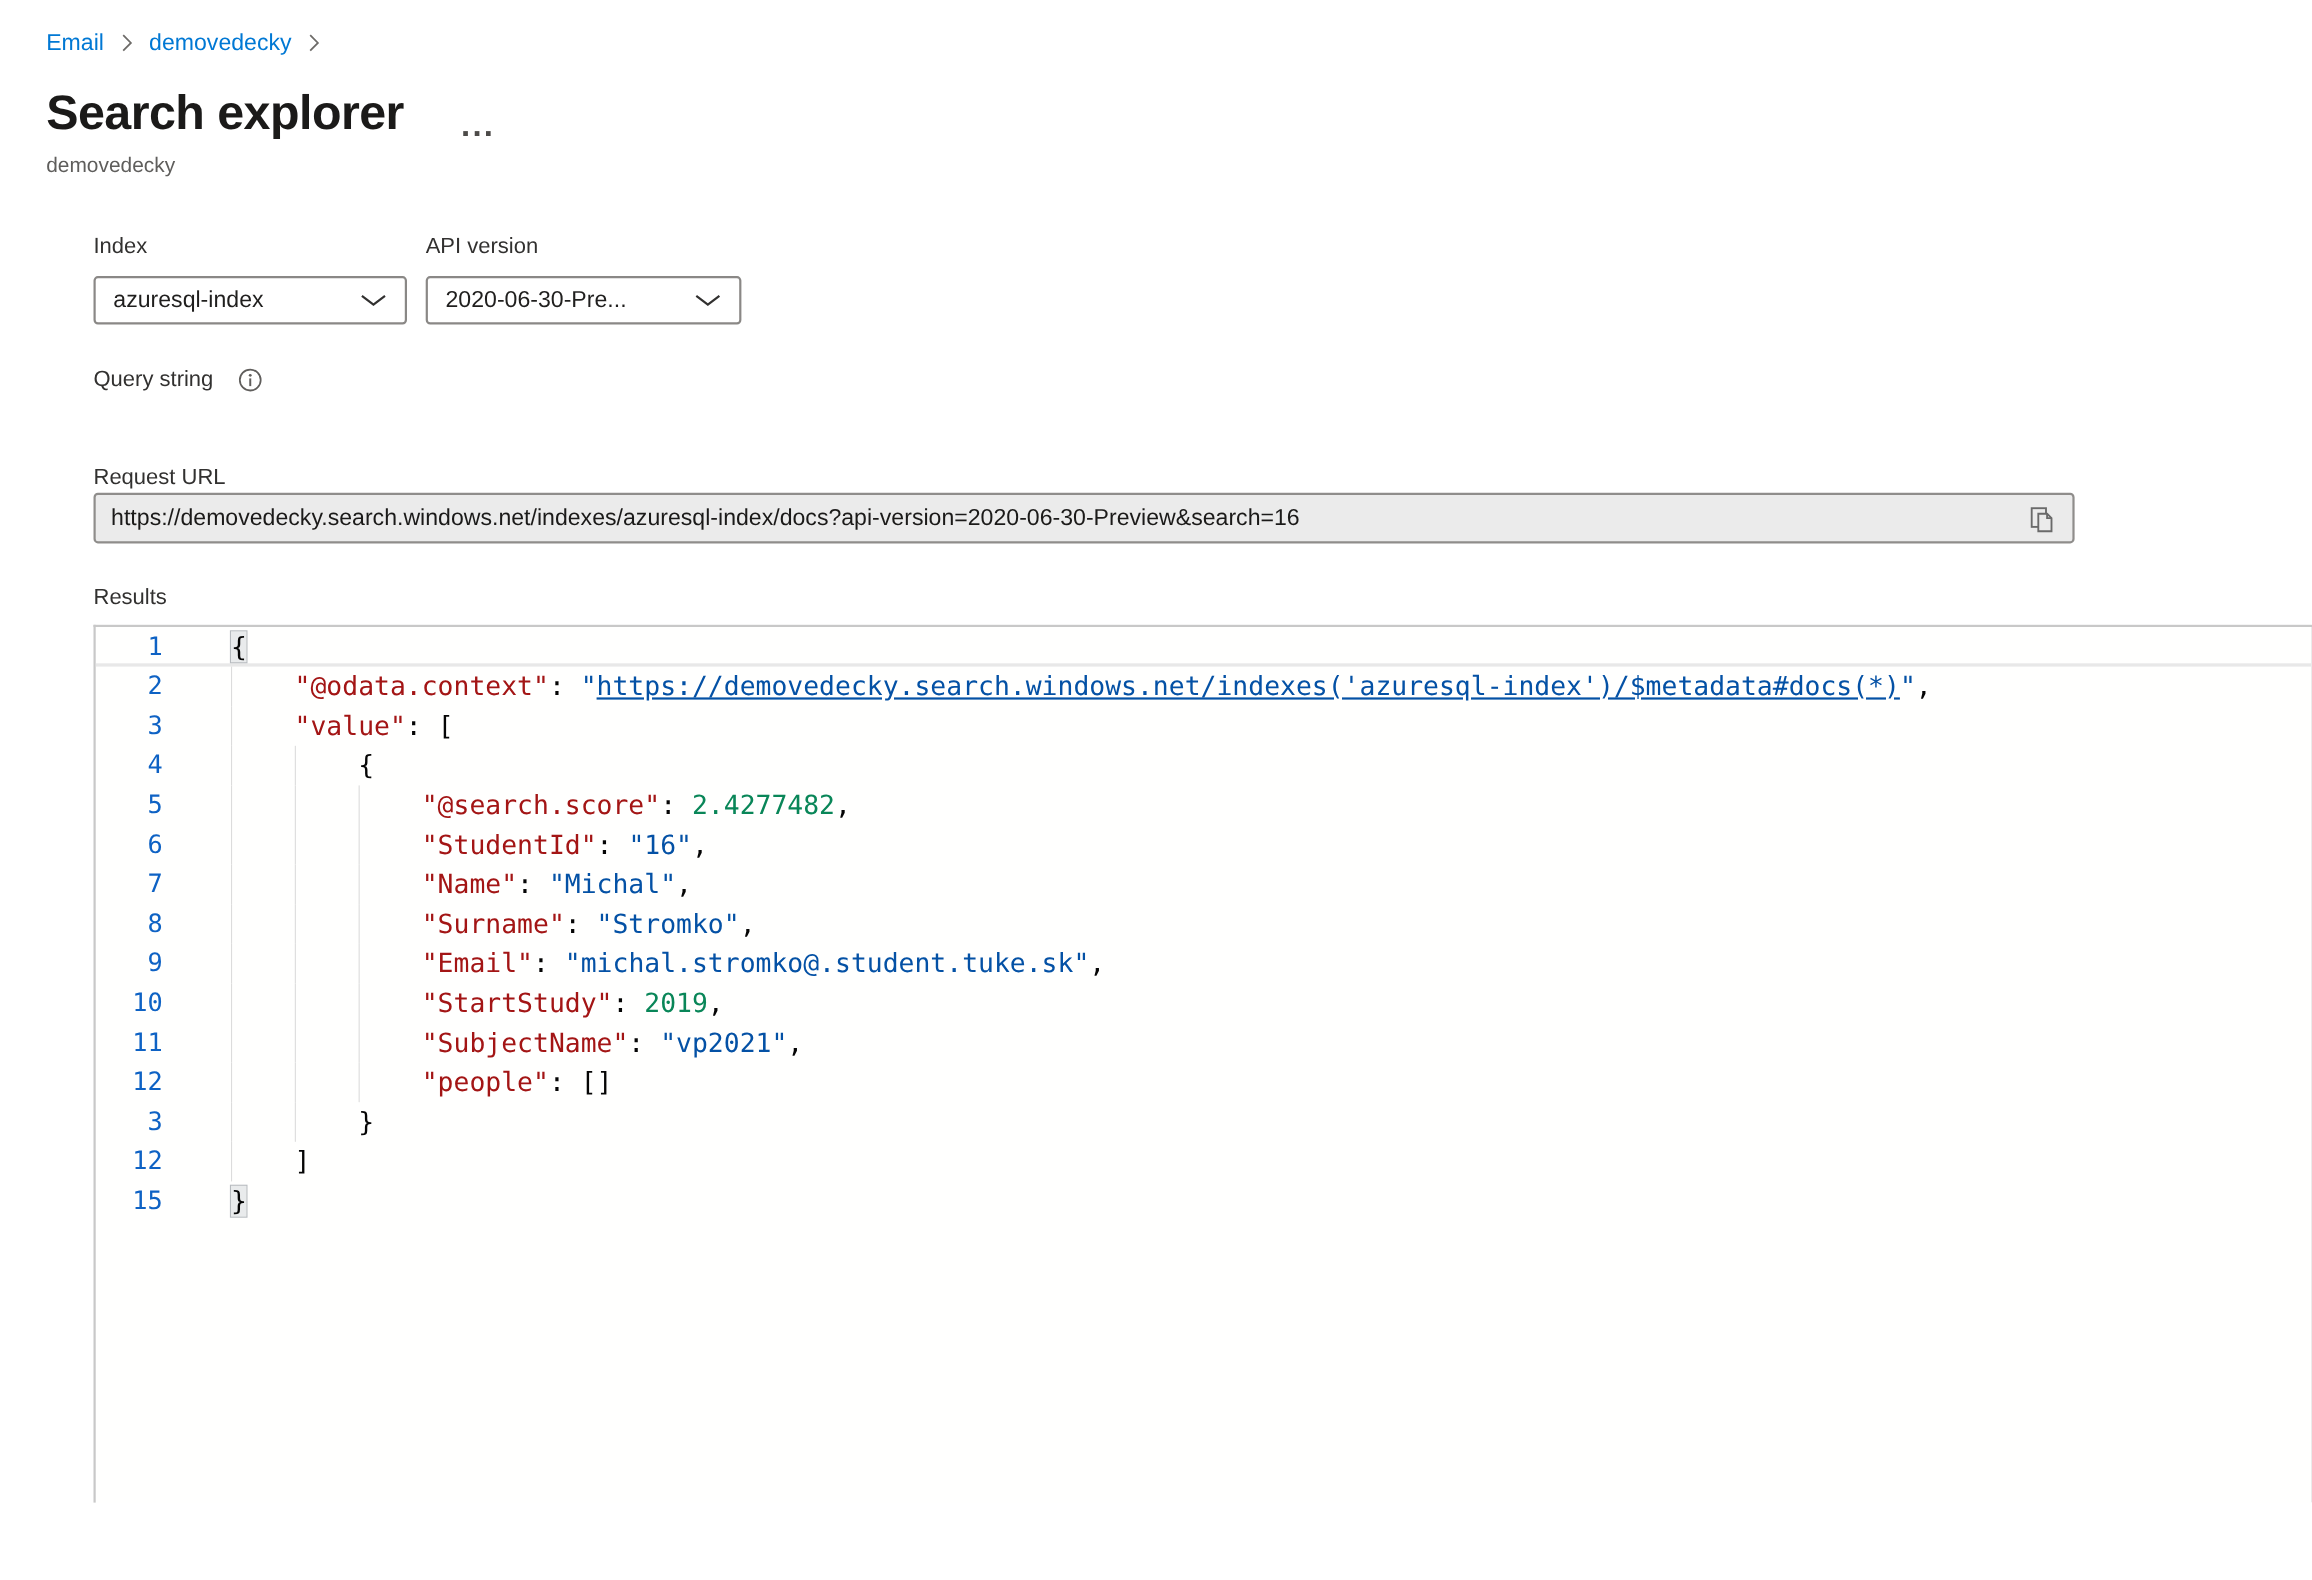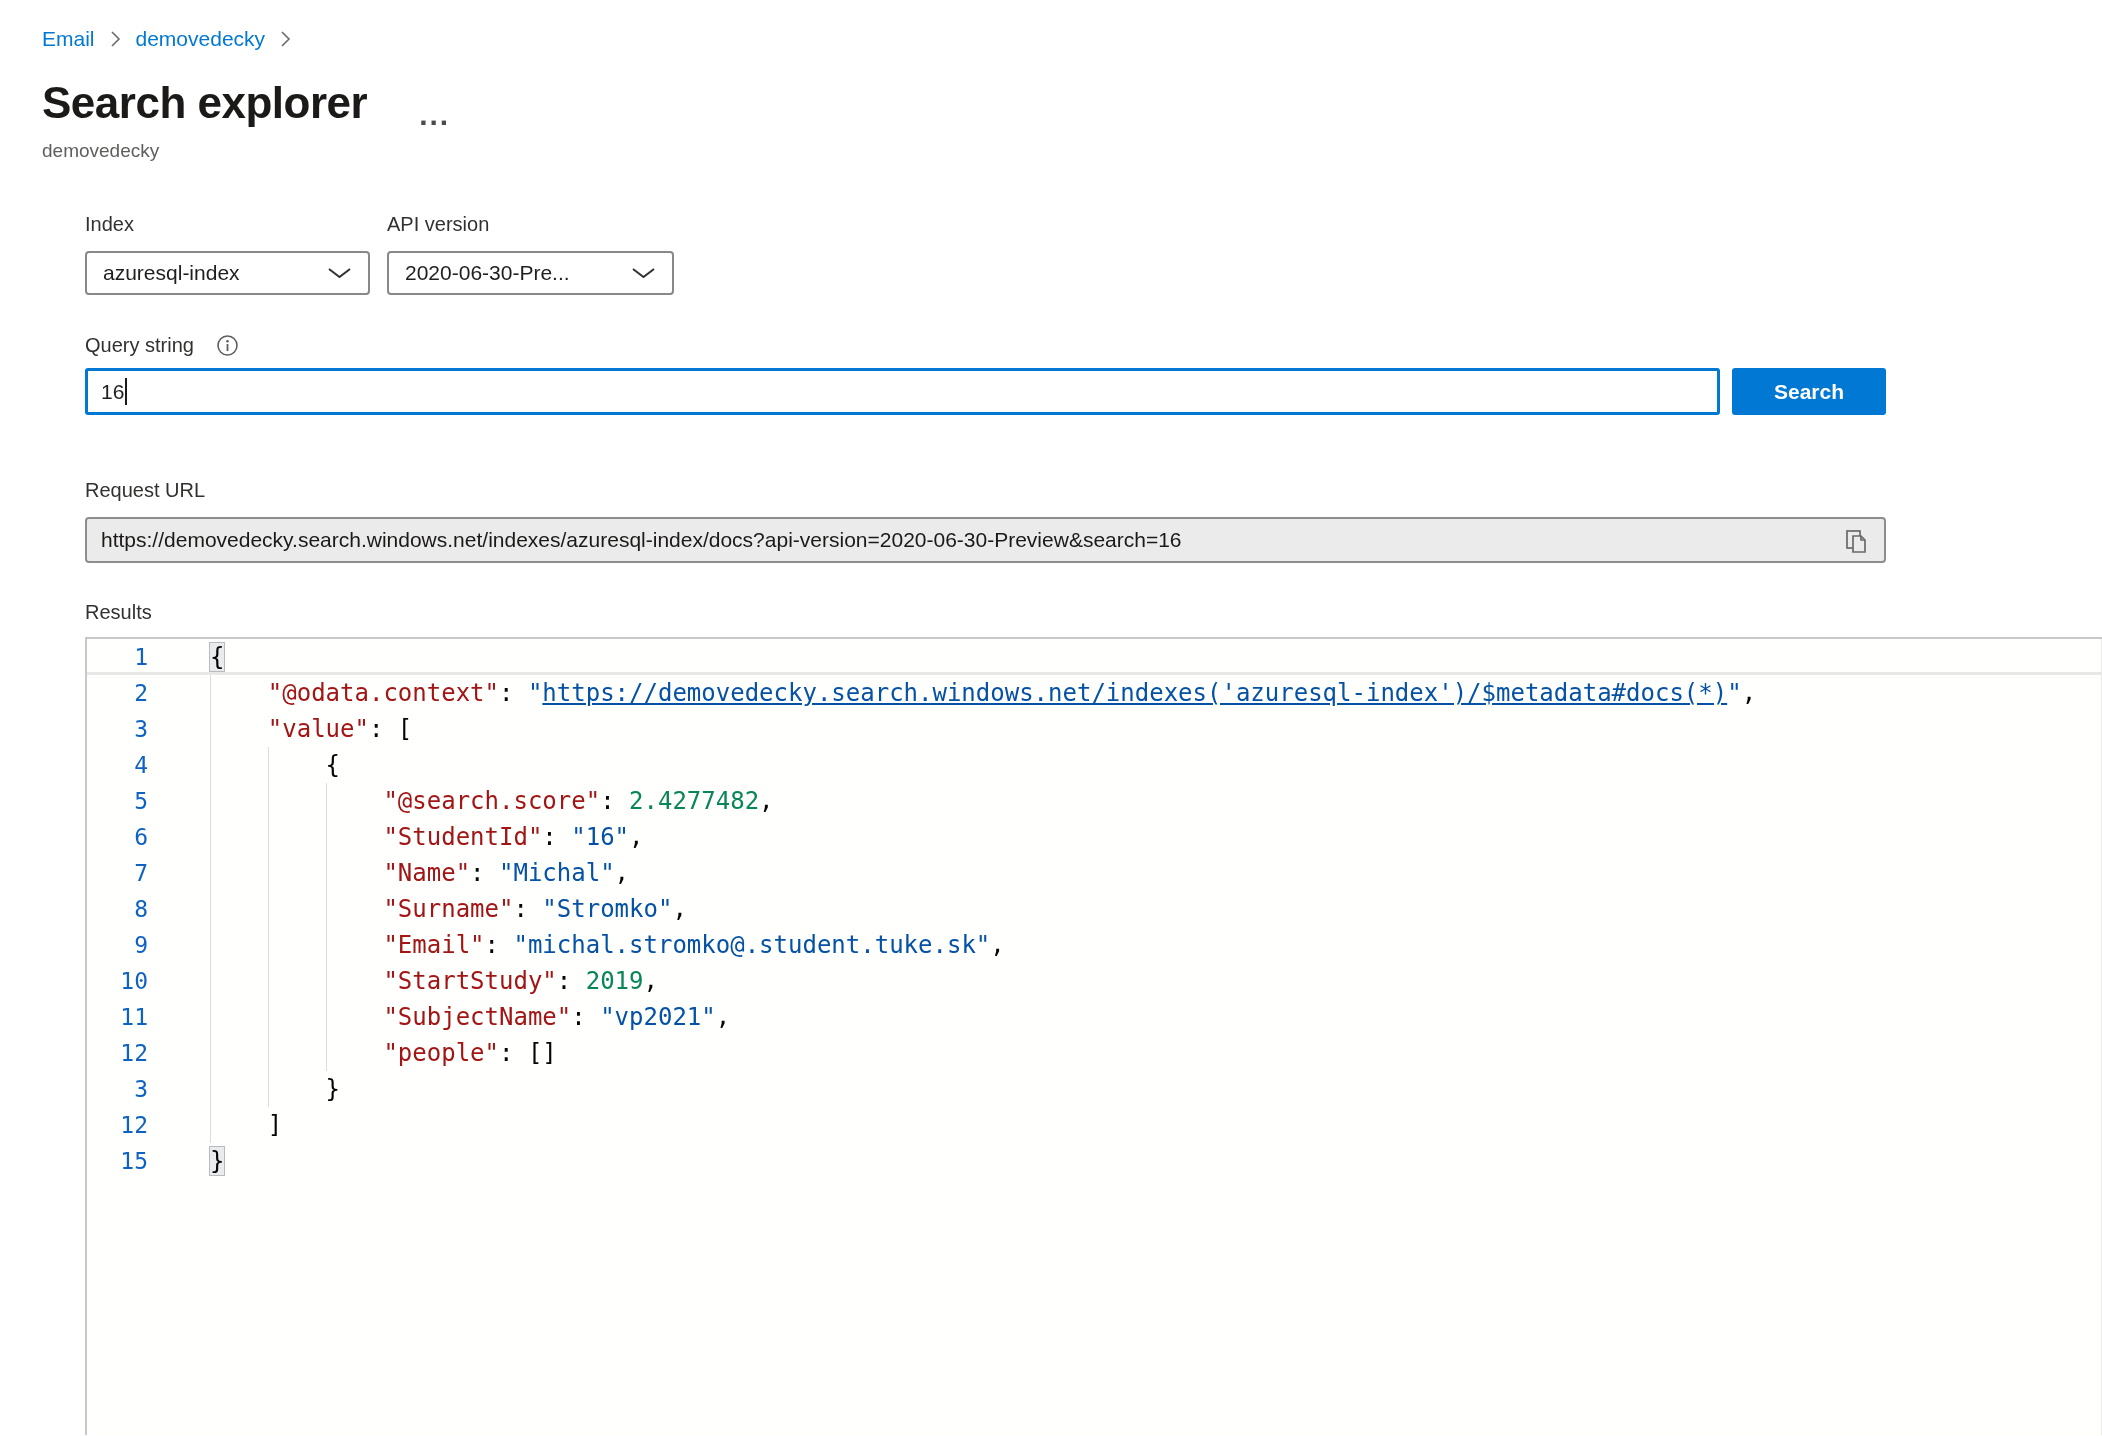--- a/index.html
+++ b/index.html
@@ -37,21 +37,21 @@
   .query-row { display: flex; margin-top: 9px; align-items: stretch; }
   .query-input { flex: 1; height: 47px; border: 3px solid #0078d4; border-radius: 3px; background: #fff;
                  display: flex; align-items: center; padding: 0 13px; font-size: 21px; color: #201f1e; cursor: text; }
   .caret { display: inline-block; width: 2px; height: 27px; background: #1b1a19; margin-left: 1px; }
   .search-btn { width: 154px; height: 47px; margin-left: 12px; background: #0078d4; color: #ffffff;
                 border: none; border-radius: 3px; font-size: 21px; font-weight: 700; cursor: pointer;
                 font-family: "Liberation Sans", "DejaVu Sans", sans-serif; }
 
   
   .request-label { margin-top: 64px; height: 25px; }
-  .url-field { position: relative; margin-top: 13px; height: 46px; background: #ebebeb; border: 2px solid #8f8d8b;
+  .url-field { position: relative; margin-top: 0; height: 46px; background: #ebebeb; border: 2px solid #8f8d8b;
                border-radius: 4px; display: flex; align-items: center; padding: 0 56px 0 14px; }
   .url-text { font-size: 21px; color: #1b1a19; white-space: nowrap; overflow: hidden; }
   .copy-btn { position: absolute; right: 12px; top: 8px; width: 30px; height: 30px; background: transparent;
               border: none; cursor: pointer; padding: 0; }
 
   
   .results-label { margin-top: 38px; height: 25px; }
   .editor { position: relative; margin-top: 11px; width: 2048px; height: 798px; background: #fffffe;
             border: 2px solid #c8c8c8; border-bottom: none; overflow: hidden; cursor: text; }
   .code-area { position: absolute; left: 0; top: 0; right: 30px; }
@@ -131,27 +131,20 @@
       <span class="field-label">Query string</span>
       <span class="info-icon">
         <svg width="23" height="23" viewBox="0 0 23 23">
           <circle cx="11.5" cy="11.5" r="9.5" fill="none" stroke="#605e5c" stroke-width="1.6"></circle>
           <circle cx="11.5" cy="7.2" r="1.3" fill="#605e5c"></circle>
           <rect x="10.6" y="10" width="1.8" height="7" fill="#605e5c"></rect>
         </svg>
       </span>
     </div>
 
-    <div class="query-row">
-      <div class="query-input" role="textbox">
-        <span>16</span>
-        <span class="caret"></span>
-      </div>
-      <button class="search-btn">Search</button>
-    </div>
 
     <div class="field-label request-label">Request URL</div>
     <div class="url-field">
       <span class="url-text">https://demovedecky.search.windows.net/indexes/azuresql-index/docs?api-version=2020-06-30-Preview&amp;search=16</span>
       <button class="copy-btn" title="">
         <svg width="30" height="30" viewBox="0 0 30 30">
           <rect x="5" y="4" width="13" height="17" fill="none" stroke="#6a6a6a" stroke-width="1.7"></rect>
           <path d="M11 9 h8 l4 4 v12 h-12 z" fill="#ebebeb" stroke="#6a6a6a" stroke-width="1.7"></path>
           <path d="M19 9 v4 h4" fill="none" stroke="#6a6a6a" stroke-width="1.7"></path>
         </svg>

